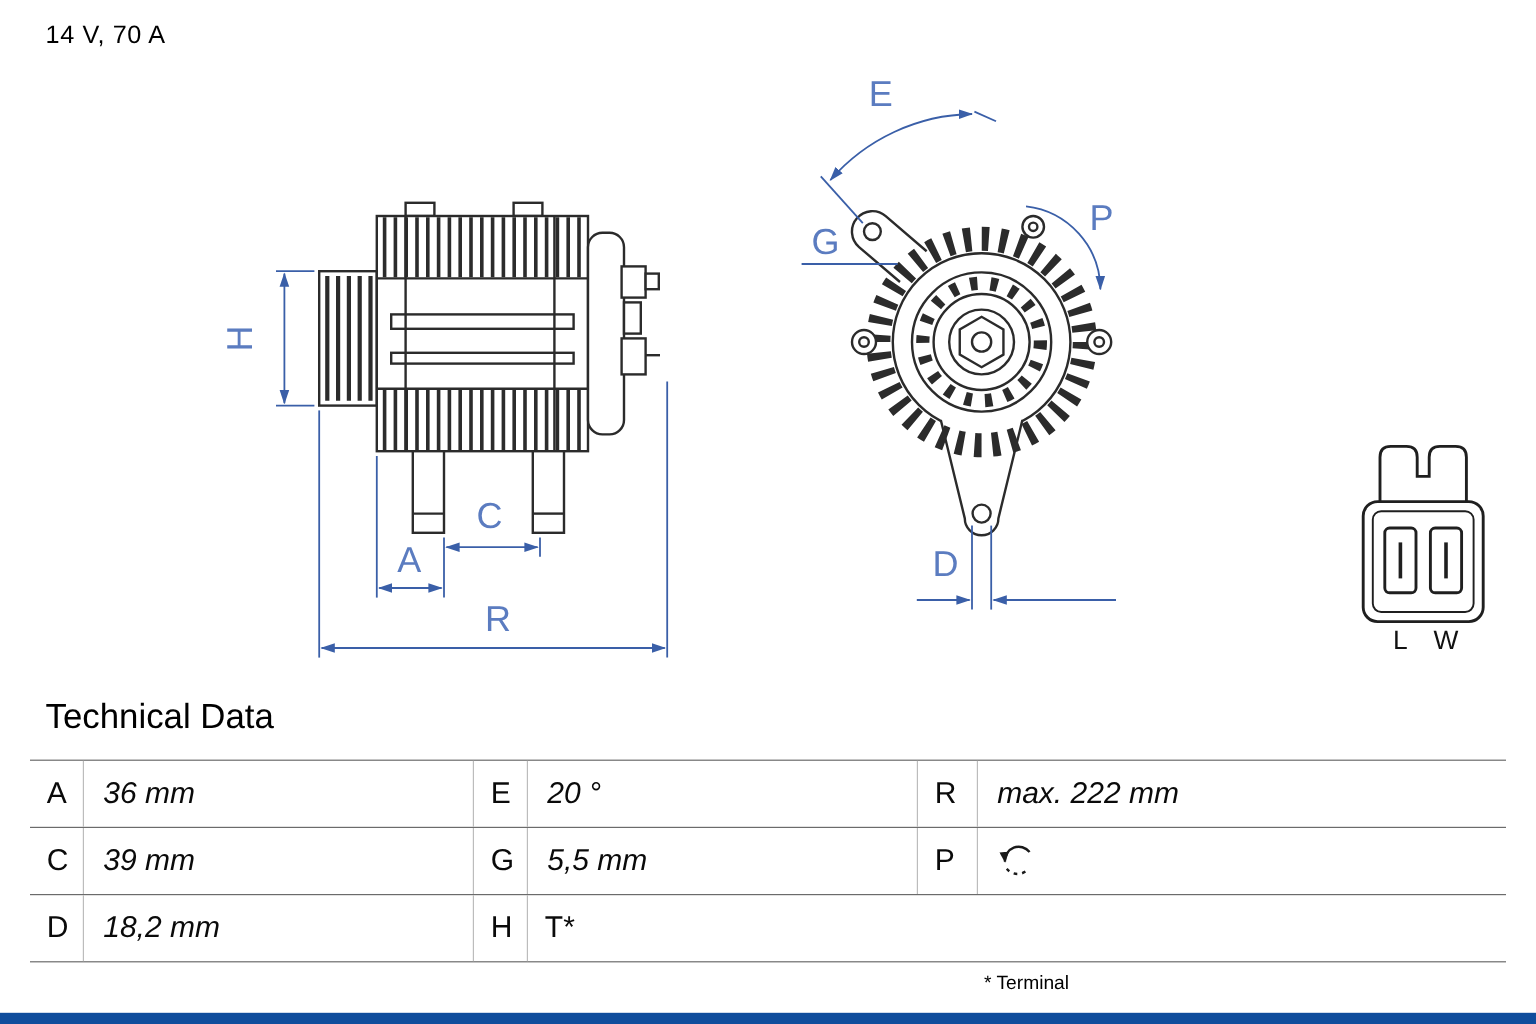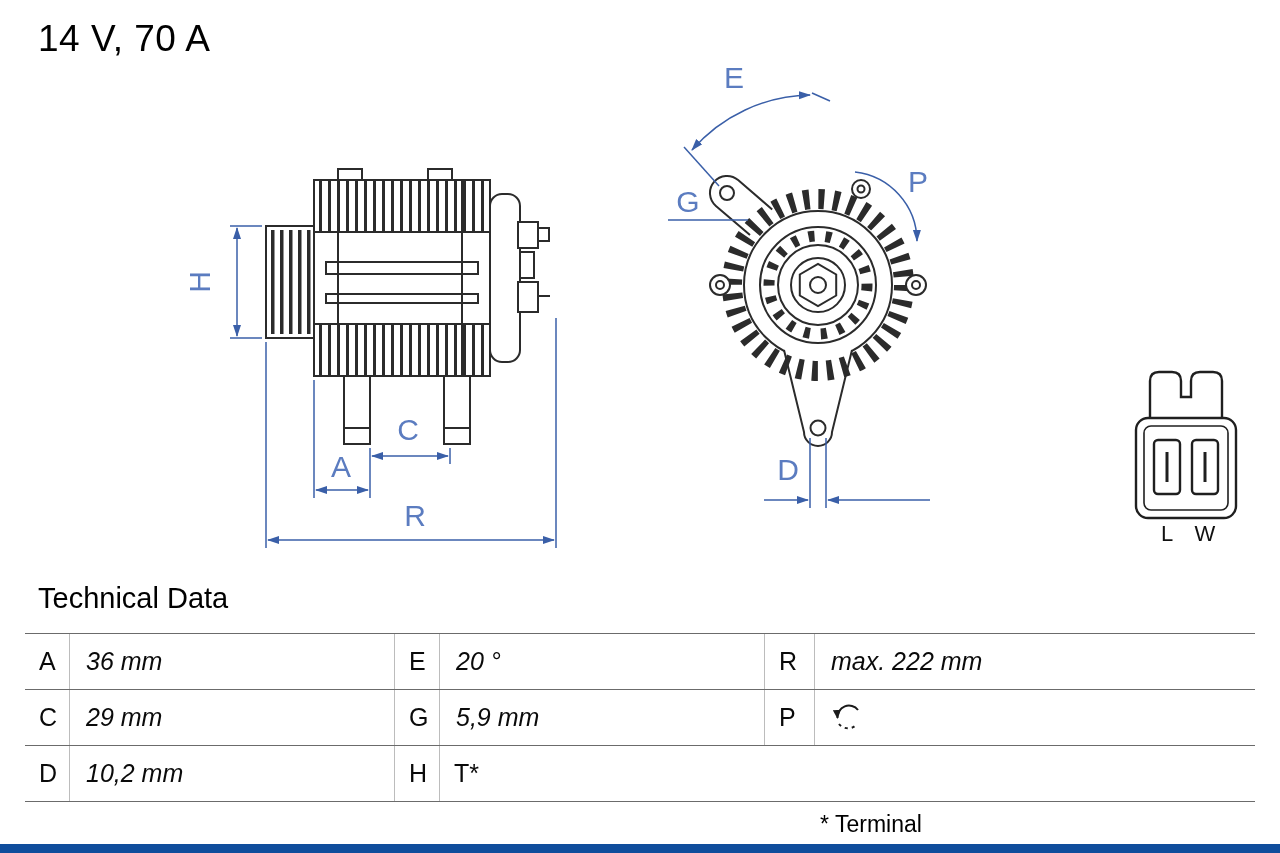--- a/index.html
+++ b/index.html
@@ -1,31 +1,31 @@
 <!DOCTYPE html>
 <html><head>
 <meta charset="utf-8">
 <style>
   html,body{margin:0;padding:0;background:#fff;}
   .page{position:relative;width:1280px;height:853px;background:#fff;overflow:hidden;
         font-family:"Liberation Sans",sans-serif;color:#000;}
-  .title{position:absolute;left:38px;top:18px;font-size:37px;font-weight:500;letter-spacing:.5px;}
+  .title{position:absolute;left:38px;top:18px;font-size:21px;font-weight:500;letter-spacing:.5px;}
   svg.diagram{position:absolute;left:0;top:0;}
   svg text{font-family:"Liberation Sans",sans-serif;}
   .dim-label{fill:#5b7cc0;font-size:30px;}
   .conn-label{fill:#111;font-size:22px;}
   .tech{position:absolute;left:25px;right:25px;top:582px;}
   .tech h2{font-size:29px;font-weight:400;margin:0 0 18px 13px;}
   .table{border-top:1px solid #6b6b6b;}
   .tr{display:grid;grid-template-columns:45px 325px 45px 325px 50px 1fr;border-bottom:1px solid #6b6b6b;}
   .td{min-height:55px;display:flex;align-items:center;font-size:25px;color:#0a0a0a;
       border-right:1px solid #bcbcbc;padding-left:14px;box-sizing:border-box;}
   .td.val{padding-left:16px;font-style:italic;}
   .td:last-child{border-right:none;}
-  .footnote{margin:9px 0 0 795px;font-size:23px;}
+  .footnote{margin:9px 0 0 795px;font-size:16px;}
   .bottom-bar{position:absolute;left:0;bottom:0;width:100%;height:9px;background:#0f4d9c;}
 </style>
 </head>
 <body>
 
 <div class="page">
 
   <div class="title">14 V, 70 A</div>
 
   <svg class="diagram" width="1280" height="575" viewBox="0 0 1280 575">
@@ -164,40 +164,40 @@
         <div class="td key">A</div>
         <div class="td val">36 mm</div>
         <div class="td key">E</div>
         <div class="td val">20 °</div>
         <div class="td key">R</div>
         <div class="td val">max. 222 mm</div>
       </div>
 
       <div class="tr">
         <div class="td key">C</div>
-        <div class="td val">29 mm</div>
+        <div class="td val">39 mm</div>
         <div class="td key">G</div>
-        <div class="td val">5,9 mm</div>
+        <div class="td val">5,5 mm</div>
         <div class="td key">P</div>
         <div class="td val">
           <svg width="34" height="32" viewBox="0 0 34 32">
             <defs>
               <marker id="rot-ar" markerUnits="userSpaceOnUse" markerWidth="9" markerHeight="8" refX="8" refY="4" orient="auto">
                 <path d="M0,0 L9,4 L0,8 Z" fill="#1a1a1a"></path>
               </marker>
             </defs>
             <path d="M 27,8 A 11.5 11.5 0 0 0 6.5,16" fill="none" stroke="#1a1a1a" stroke-width="2" marker-end="url(#rot-ar)"></path>
             <path d="M 8,22 A 11.5 11.5 0 0 0 26,22" fill="none" stroke="#1a1a1a" stroke-width="2" stroke-dasharray="3 4"></path>
           </svg>
         </div>
       </div>
 
       <div class="tr">
         <div class="td key">D</div>
-        <div class="td val">10,2 mm</div>
+        <div class="td val">18,2 mm</div>
         <div class="td key">H</div>
         <div class="td key">T*</div>
       </div>
 
     </div>
     <div class="footnote">* Terminal</div>
   </section>
 
   <div class="bottom-bar"></div>
 </div>

